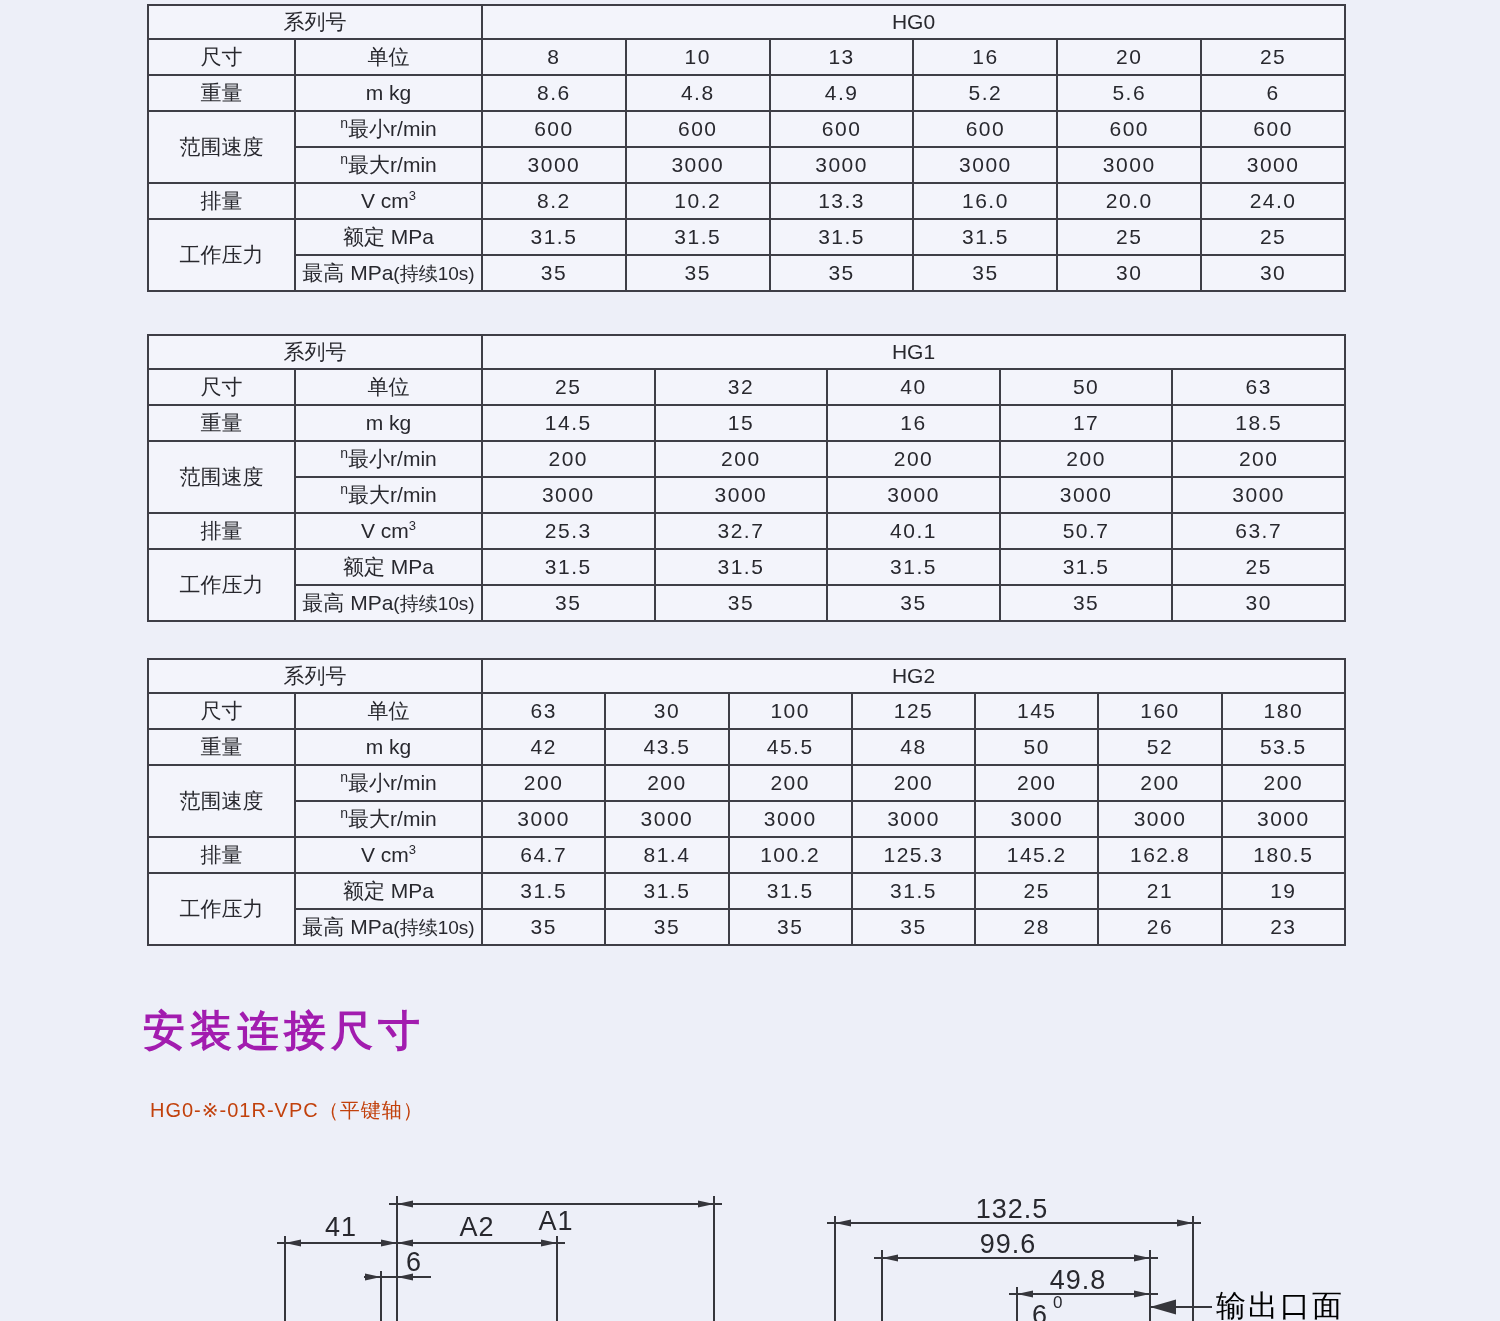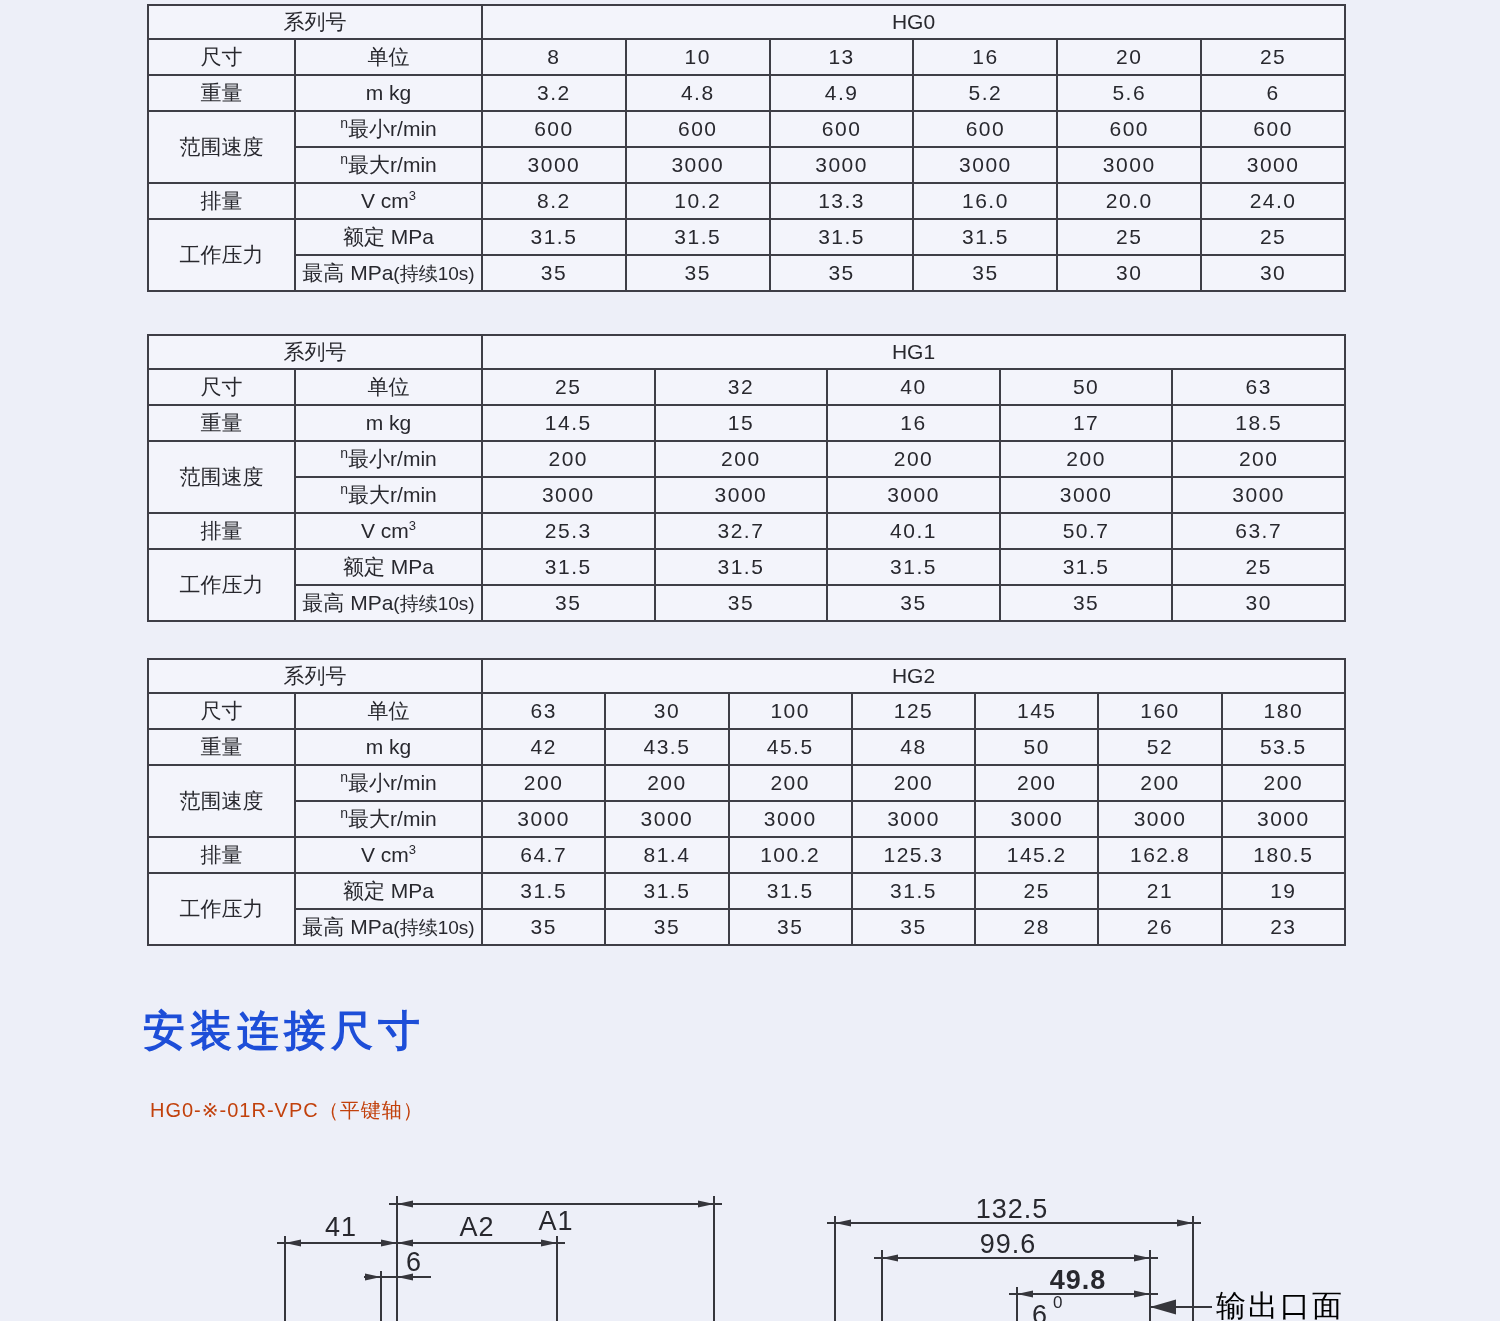--- a/index.html
+++ b/index.html
@@ -33,21 +33,21 @@
   td.lab{text-align:left;padding-left:13px;}
   td.num{font-size:22px;letter-spacing:1.5px;}
   td .paren{font-size:19px;}
   td sup.npre{font-size:14px;vertical-align:super;line-height:0;}
   td sup.s3{font-size:13px;vertical-align:super;line-height:0;}
 
   
   .heading{
     position:absolute;left:143px;top:1008px;
     font-size:42px;font-weight:bold;letter-spacing:5px;
-    color:#1d4ed8;line-height:1.1;text-align:center;
+    color:#a21caf;line-height:1.1;text-align:center;
   }
   .model{
     position:absolute;left:150px;top:1097px;
     font-size:20px;letter-spacing:1px;color:#c2410c;
   }
 
   
   svg.dwg{position:absolute;left:0;top:0;pointer-events:none;}
   .dim{
     position:absolute;
@@ -86,21 +86,21 @@
       <td class="num">8</td>
       <td class="num">10</td>
       <td class="num">13</td>
       <td class="num">16</td>
       <td class="num">20</td>
       <td class="num">25</td>
     </tr>
     <tr>
       <td class="lab">重量</td>
       <td class="lab">m kg</td>
-      <td class="num">3.2</td>
+      <td class="num">8.6</td>
       <td class="num">4.8</td>
       <td class="num">4.9</td>
       <td class="num">5.2</td>
       <td class="num">5.6</td>
       <td class="num">6</td>
     </tr>
     <tr>
       <td class="lab" rowspan="2">范围速度</td>
       <td class="lab"><sup class="npre">n</sup><span>最小r/min</span></td>
       <td class="num">600</td>
@@ -353,17 +353,17 @@
       <polygon points="1150,1307 1176,1299.5 1176,1314.5"></polygon>
     </g>
   </svg>
 
   <span class="dim" style="left:556px;top:1172px;margin-top:36px;">A1</span>
   <span class="dim" style="left:341px;top:1214px;">41</span>
   <span class="dim" style="left:477px;top:1214px;">A2</span>
   <span class="dim" style="left:414px;top:1249px;">6</span>
   <span class="dim" style="left:1012px;top:1196px;">132.5</span>
   <span class="dim" style="left:1008px;top:1231px;">99.6</span>
-  <span class="dim" style="left:1078px;top:1267px;font-weight:bold;">49.8</span>
+  <span class="dim" style="left:1078px;top:1267px;">49.8</span>
   <span class="note">输出口面</span>
   <span class="pdim"><span>6</span><span class="psup">0</span><span class="psub">-0.04</span></span>
 
 </div>
 
 </body></html>

